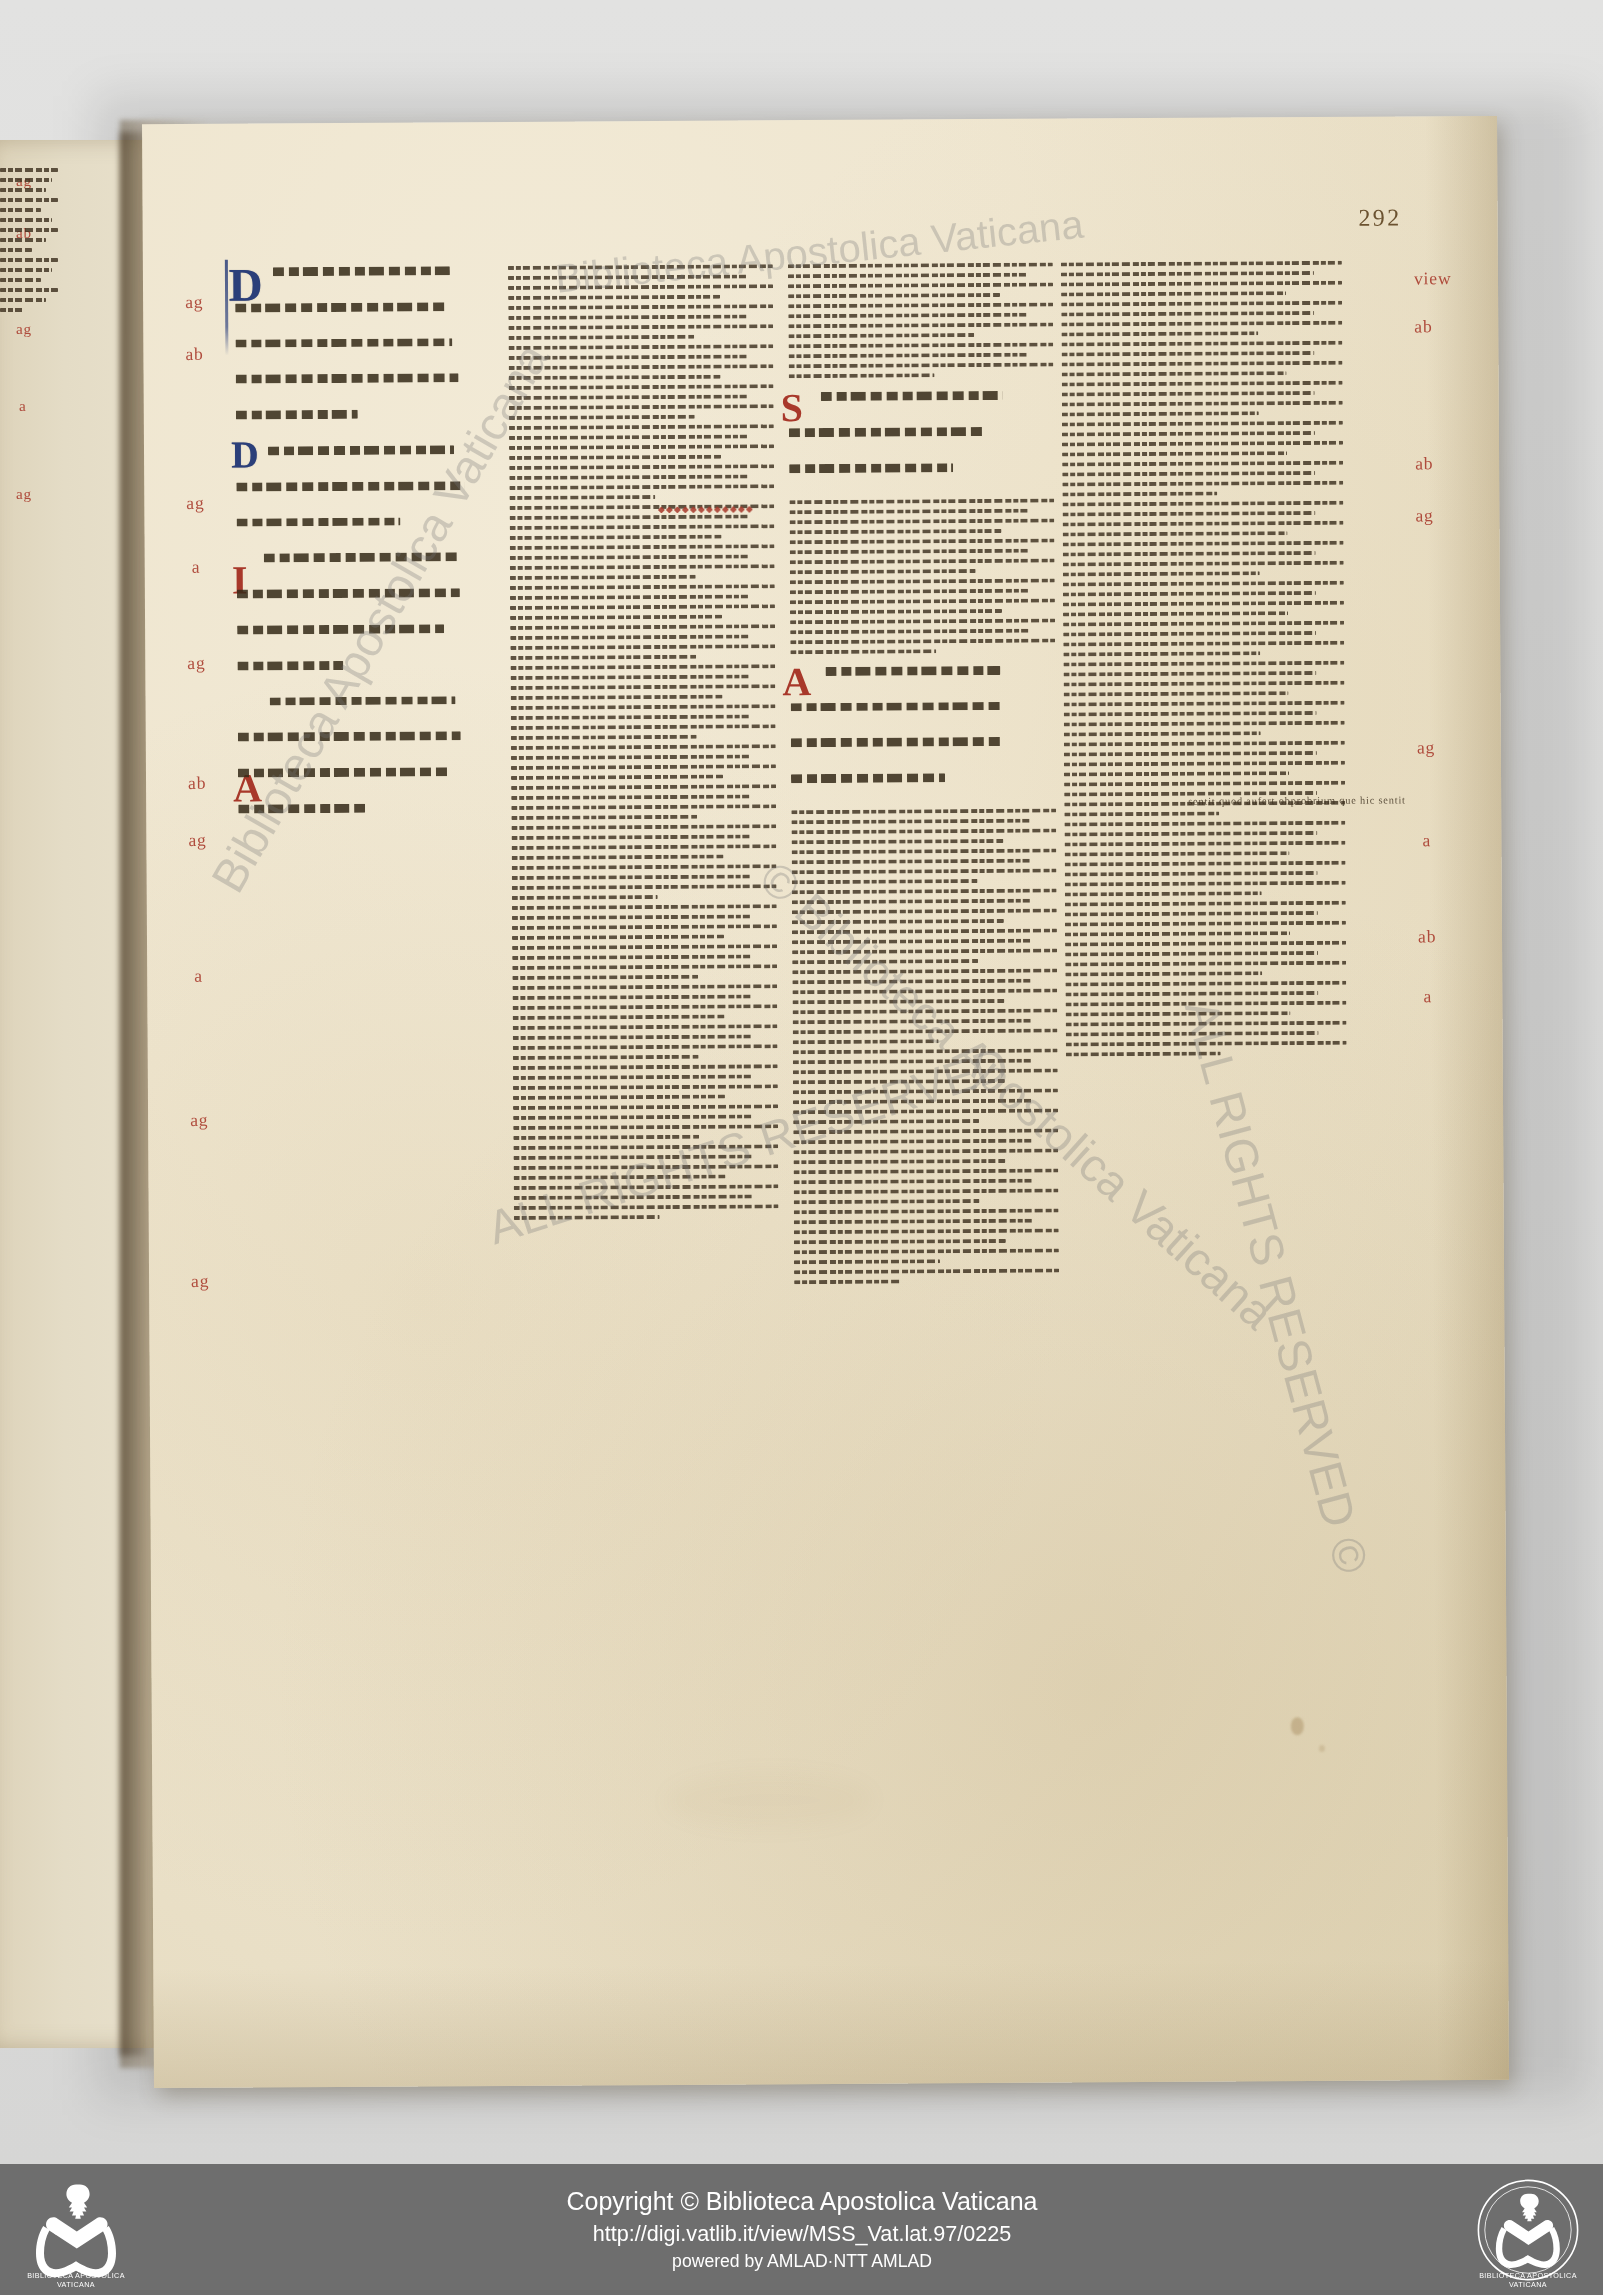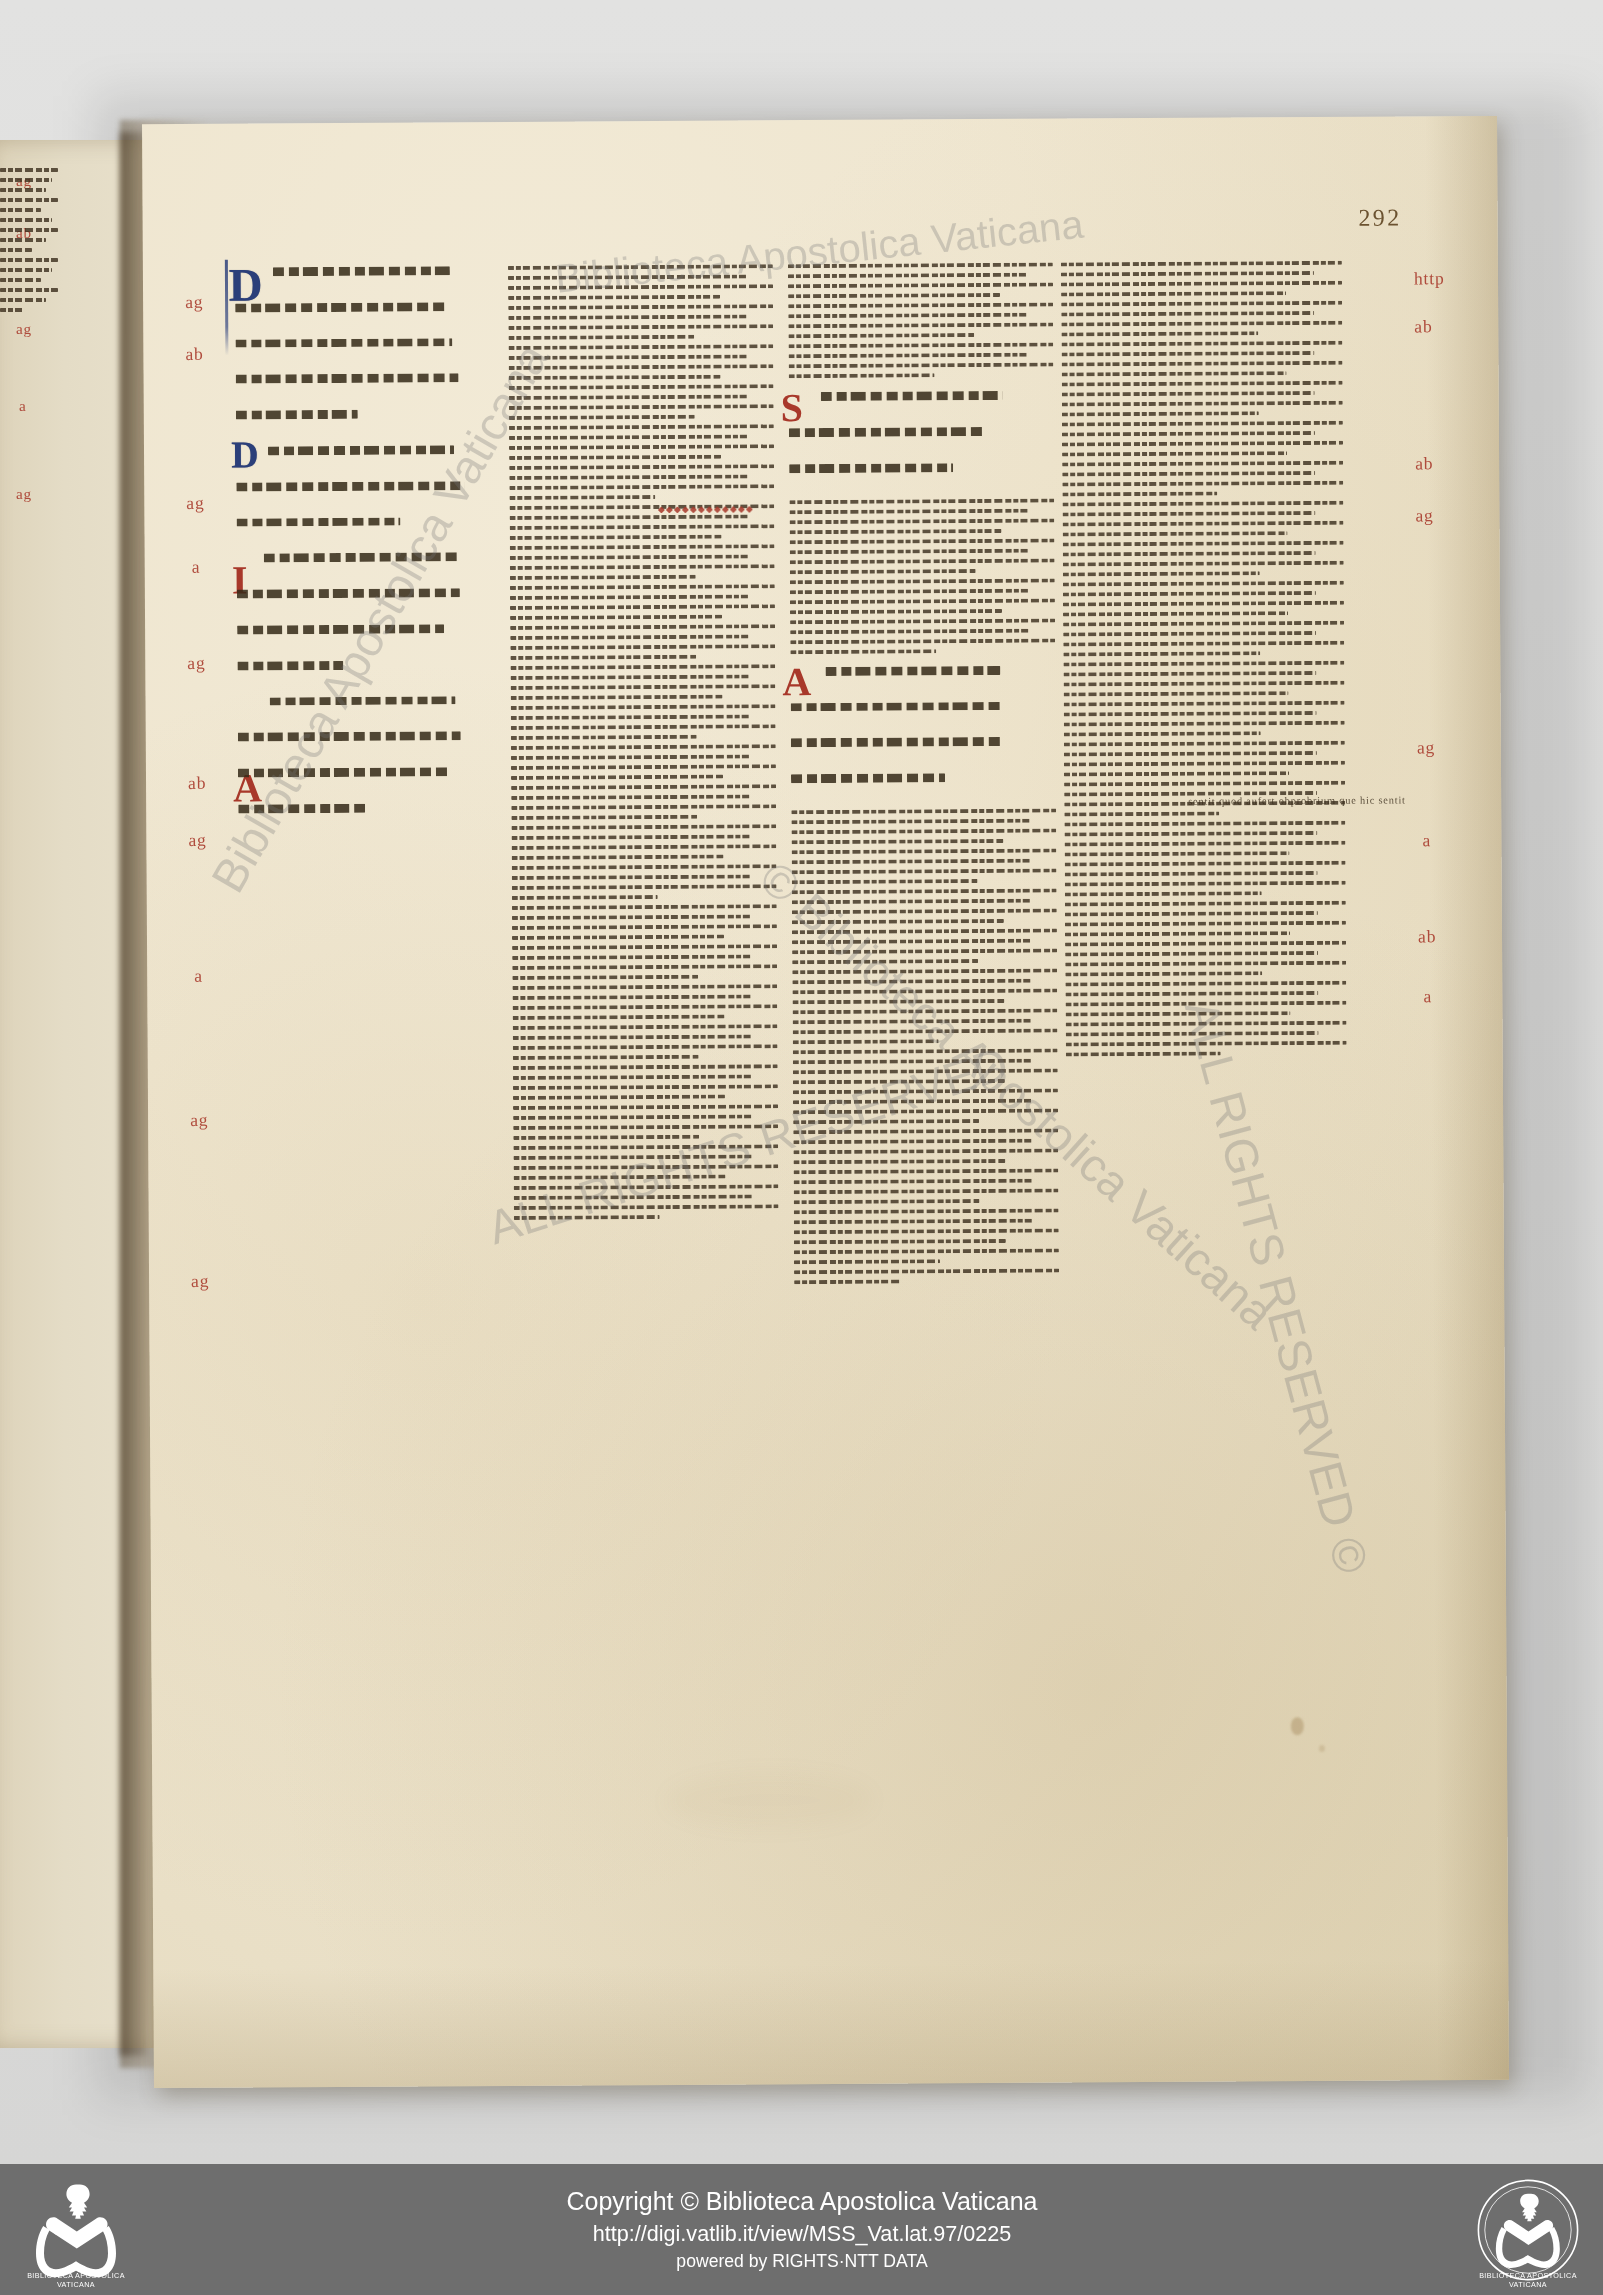--- a/index.html
+++ b/index.html
@@ -684,21 +684,21 @@
     <div class="marginalia" style="left:42px; top:220px;">ab</div>
     <div class="marginalia" style="left:42px; top:369px;">ag</div>
     <div class="marginalia" style="left:47px; top:433px;">a</div>
     <div class="marginalia" style="left:42px; top:529px;">ag</div>
     <div class="marginalia" style="left:42px; top:649px;">ab</div>
     <div class="marginalia" style="left:42px; top:706px;">ag</div>
     <div class="marginalia" style="left:47px; top:842px;">a</div>
     <div class="marginalia" style="left:42px; top:986px;">ag</div>
     <div class="marginalia" style="left:42px; top:1147px;">ag</div>
 
-    <div class="marginalia" style="left:1271px; top:152px;">http</div>
+    <div class="marginalia" style="left:1271px; top:152px;">view</div>
     <div class="marginalia" style="left:1271px; top:200px;">ab</div>
     <div class="marginalia" style="left:1271px; top:337px;">ab</div>
     <div class="marginalia" style="left:1271px; top:389px;">ag</div>
     <div class="marginalia" style="left:1271px; top:621px;">ag</div>
     <div class="marginalia" style="left:1276px; top:714px;">a</div>
     <div class="marginalia" style="left:1271px; top:810px;">ab</div>
     <div class="marginalia" style="left:1276px; top:870px;">a</div>
 
     <div class="marginal-note" style="left:1042px; top:678px; width:241px;">sentit quod aufert obprobrium que hic sentit</div>
   </div>
@@ -718,21 +718,21 @@
           <path d="M24 60 c-6 10 -9 22 -9 34 0 22 12 30 24 30 12 0 26 -8 26 -8 s14 8 26 8 c12 0 24 -8 24 -30 0 -12 -3 -24 -9 -34 l-8 5 c5 9 7 19 7 29 0 14 -7 20 -15 20 -9 0 -22 -8 -25 -10 -3 2 -16 10 -25 10 -8 0 -15 -6 -15 -20 0 -10 2 -20 7 -29z"></path>
           <circle cx="42" cy="66" r="5"></circle>
           <circle cx="88" cy="66" r="5"></circle>
         </g>
       </svg>
       <div class="crest-text">BIBLIOTECA APOSTOLICA VATICANA</div>
     </div>
 
     <div class="footer-line1">Copyright © Biblioteca Apostolica Vaticana</div>
     <div class="footer-line2">http://digi.vatlib.it/view/MSS_Vat.lat.97/0225</div>
-    <div class="footer-line3">powered by RIGHTS·NTT DATA</div>
+    <div class="footer-line3">powered by AMLAD·NTT AMLAD</div>
 
     <div class="footer-logo-right">
       <svg width="104" height="104" viewBox="0 0 130 130" aria-hidden="true">
         <circle cx="65" cy="65" r="62" fill="none" stroke="#ffffff" stroke-width="2"></circle>
         <circle cx="65" cy="65" r="54" fill="none" stroke="#ffffff" stroke-width="1"></circle>
         <g fill="#ffffff" transform="translate(0,2) scale(0.8) translate(16,14)">
           <path d="M65 8 c-7 0 -12 5 -12 12 0 5 3 9 7 11 l-4 6 4 0 -3 5 5 0 -2 5 5 0 -1 4 7 0 -1 -4 5 0 -2 -5 5 0 -3 -5 4 0 -4 -6 c4 -2 7 -6 7 -11 0 -7 -5 -12 -12 -12z"></path>
           <path d="M30 52 c-4 4 -3 11 2 14 l34 22 34 -22 c5 -3 6 -10 2 -14 -3 -3 -8 -4 -12 -1 l-24 16 -24 -16 c-4 -3 -9 -2 -12 1z"></path>
           <path d="M24 60 c-6 10 -9 22 -9 34 0 22 12 30 24 30 12 0 26 -8 26 -8 s14 8 26 8 c12 0 24 -8 24 -30 0 -12 -3 -24 -9 -34 l-8 5 c5 9 7 19 7 29 0 14 -7 20 -15 20 -9 0 -22 -8 -25 -10 -3 2 -16 10 -25 10 -8 0 -15 -6 -15 -20 0 -10 2 -20 7 -29z"></path>
         </g>

